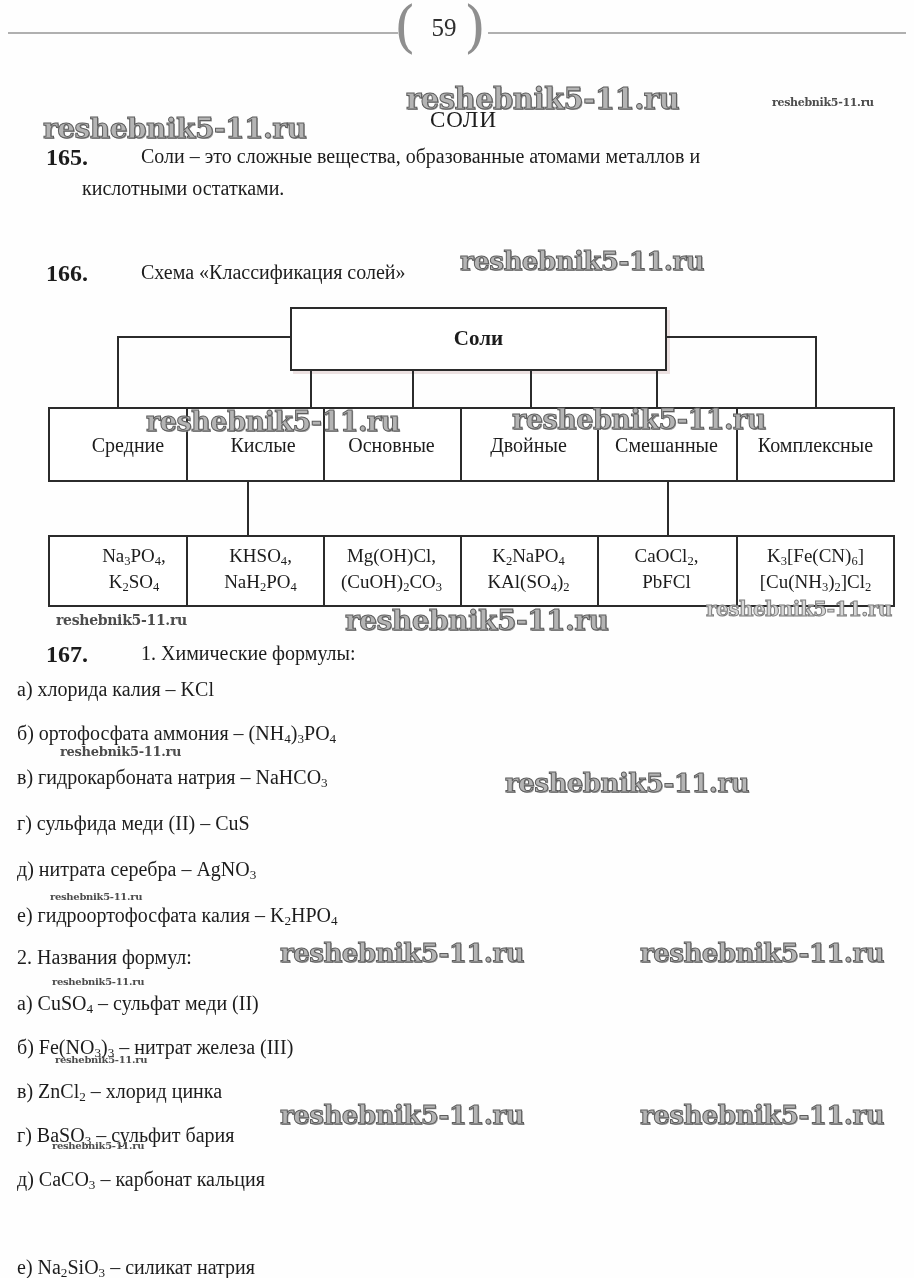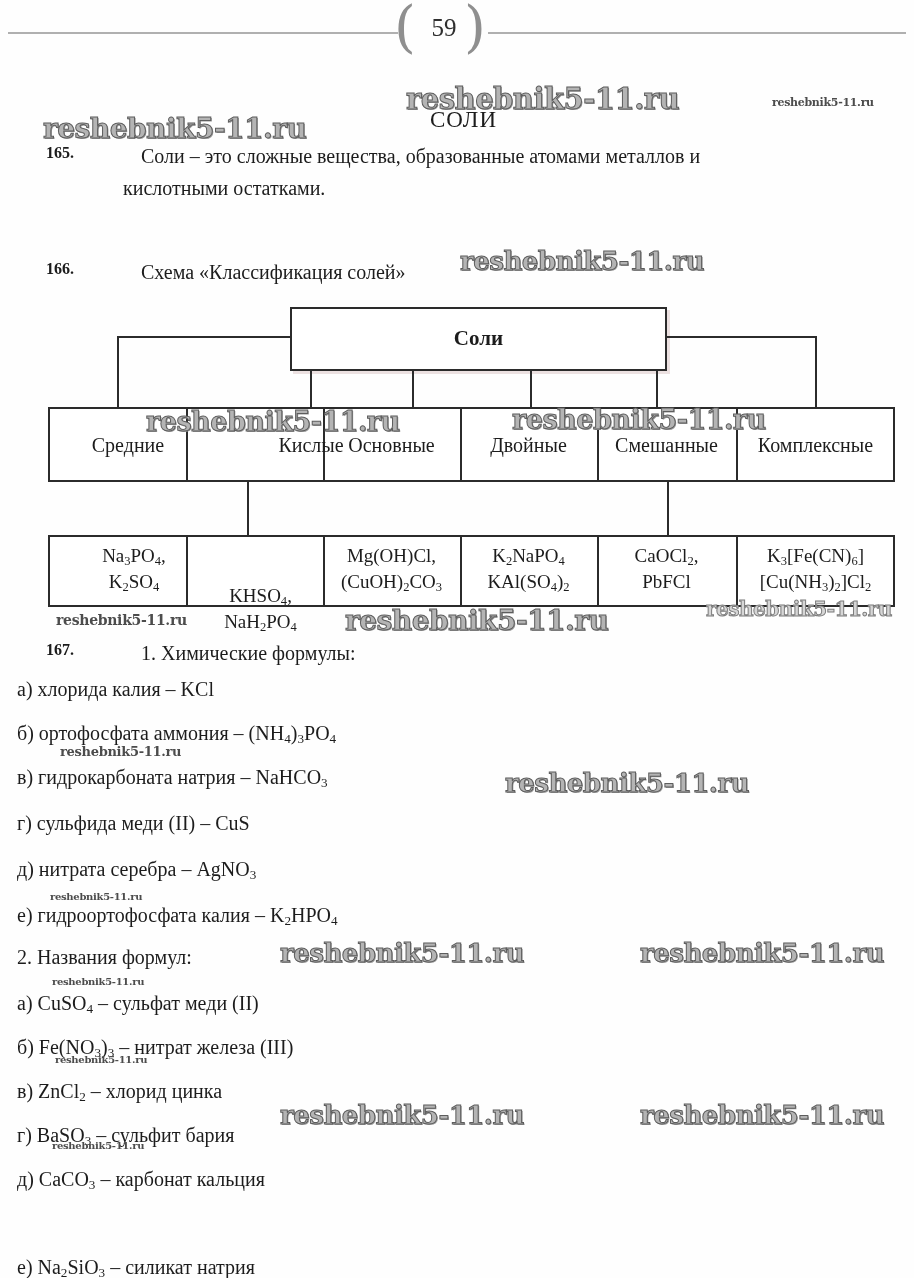--- a/index.html
+++ b/index.html
@@ -3,21 +3,21 @@
 <meta charset="utf-8">
 <style>
   html,body{margin:0;padding:0;background:#e8e8e8;}
   .page{
     position:relative;width:914px;height:1278px;margin:0 auto;
     background:#fefefe;overflow:hidden;
     font-family:"Liberation Serif",serif;color:#1c1c1c;
   }
   .abs{position:absolute;}
   .txt{font-size:20px;white-space:nowrap;color:#1c1c1c;}
-  .num{font-weight:bold;font-size:16px;}
+  .num{font-weight:bold;font-size:24px;}
   sub{font-size:0.66em;vertical-align:-0.22em;line-height:0;}
   
   .wm{
     font-family:"DejaVu Serif",serif;font-weight:bold;white-space:nowrap;
     color:#b4b4b4;-webkit-text-stroke:1px #5d5d5d;text-shadow:1px 1px 0 #9a9a9a;
     letter-spacing:-0.5px;
   }
   .wm-flat{
     font-family:"DejaVu Serif",serif;font-weight:bold;white-space:nowrap;
     color:#4c4c4c;letter-spacing:-0.3px;
@@ -50,21 +50,21 @@
   <div class="abs pagenum" style="left:424px;top:14px;width:40px;text-align:center;">59</div>
 
   <div class="abs wm" style="left:406px;top:82px;font-size:29px;">reshebnik5-11.ru</div>
   <div class="abs wm-flat" style="left:772px;top:96px;font-size:11px;">reshebnik5-11.ru</div>
   <div class="abs wm" style="left:43px;top:112px;font-size:28px;">reshebnik5-11.ru</div>
 
   <div class="abs title" style="left:430px;top:107px;">СОЛИ</div>
 
   <div class="abs num" style="left:46px;top:144px;">165.</div>
   <div class="abs txt" style="left:141px;top:145px;">Соли – это сложные вещества, образованные атомами металлов и</div>
-  <div class="abs txt" style="left:82px;top:177px;margin-left:41px;">кислотными остатками.</div>
+  <div class="abs txt" style="left:82px;top:177px;">кислотными остатками.</div>
 
   <div class="abs num" style="left:46px;top:260px;">166.</div>
   <div class="abs txt" style="left:141px;top:261px;">Схема «Классификация солей»</div>
   <div class="abs wm" style="left:460px;top:246px;font-size:26px;">reshebnik5-11.ru</div>
 
   <div class="abs" style="left:0;top:0;width:914px;height:0;">
 
     <div class="abs dbox" style="left:290px;top:307px;width:377px;height:64px;box-shadow:3px 3px 0 rgba(190,150,150,0.28);">
       <div class="root-label" style="margin-top:17px;">Соли</div>
     </div>
@@ -78,41 +78,41 @@
     <div class="abs dline" style="left:530px;top:371px;width:2px;height:36px;"></div>
     <div class="abs dline" style="left:656px;top:371px;width:2px;height:36px;"></div>
 
     <div class="abs dbox" style="left:48px;top:407px;width:847px;height:75px;"></div>
     <div class="abs dline" style="left:186px;top:407px;width:2px;height:75px;"></div>
     <div class="abs dline" style="left:323px;top:407px;width:2px;height:75px;"></div>
     <div class="abs dline" style="left:460px;top:407px;width:2px;height:75px;"></div>
     <div class="abs dline" style="left:597px;top:407px;width:2px;height:75px;"></div>
     <div class="abs dline" style="left:736px;top:407px;width:2px;height:75px;"></div>
     <div class="abs cat-label" style="left:48px;top:434px;width:160px;">Средние</div>
-    <div class="abs cat-label" style="left:186px;top:434px;width:154px;margin-left:48px;">Кислые</div>
+    <div class="abs cat-label" style="left:186px;top:434px;width:154px;">Кислые</div>
     <div class="abs cat-label" style="left:323px;top:434px;width:137px;">Основные</div>
     <div class="abs cat-label" style="left:460px;top:434px;width:137px;">Двойные</div>
     <div class="abs cat-label" style="left:597px;top:434px;width:139px;">Смешанные</div>
     <div class="abs cat-label" style="left:736px;top:434px;width:159px;">Комплексные</div>
 
     <div class="abs dline" style="left:247px;top:482px;width:2px;height:53px;"></div>
     <div class="abs dline" style="left:667px;top:482px;width:2px;height:53px;"></div>
 
     <div class="abs dbox" style="left:48px;top:535px;width:847px;height:72px;"></div>
     <div class="abs dline" style="left:186px;top:535px;width:2px;height:72px;"></div>
     <div class="abs dline" style="left:323px;top:535px;width:2px;height:72px;"></div>
     <div class="abs dline" style="left:460px;top:535px;width:2px;height:72px;"></div>
     <div class="abs dline" style="left:597px;top:535px;width:2px;height:72px;"></div>
     <div class="abs dline" style="left:736px;top:535px;width:2px;height:72px;"></div>
 
     <div class="abs ex-cell" style="left:48px;top:543px;width:138px;padding-left:17px;">
       <div>Na<sub>3</sub>PO<sub>4</sub>,</div>
       <div>K<sub>2</sub>SO<sub>4</sub></div>
     </div>
-    <div class="abs ex-cell" style="left:186px;top:543px;width:149px;margin-top:40px;">
+    <div class="abs ex-cell" style="left:186px;top:543px;width:149px;">
       <div>KHSO<sub>4</sub>,</div>
       <div>NaH<sub>2</sub>PO<sub>4</sub></div>
     </div>
     <div class="abs ex-cell" style="left:323px;top:543px;width:137px;">
       <div>Mg(OH)Cl,</div>
       <div>(CuOH)<sub>2</sub>CO<sub>3</sub></div>
     </div>
     <div class="abs ex-cell" style="left:460px;top:543px;width:137px;">
       <div>K<sub>2</sub>NaPO<sub>4</sub></div>
       <div>KAl(SO<sub>4</sub>)<sub>2</sub></div>

